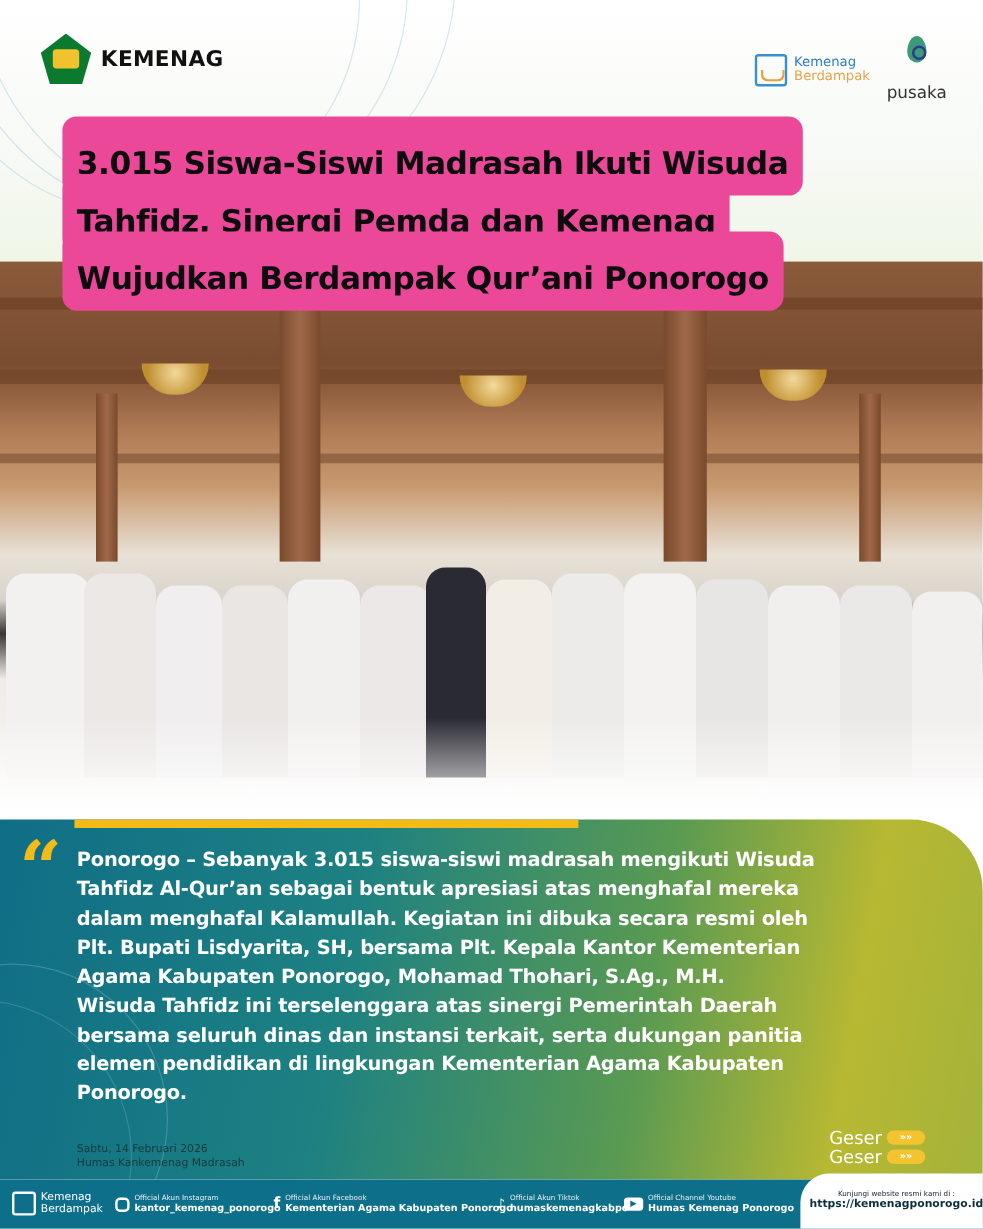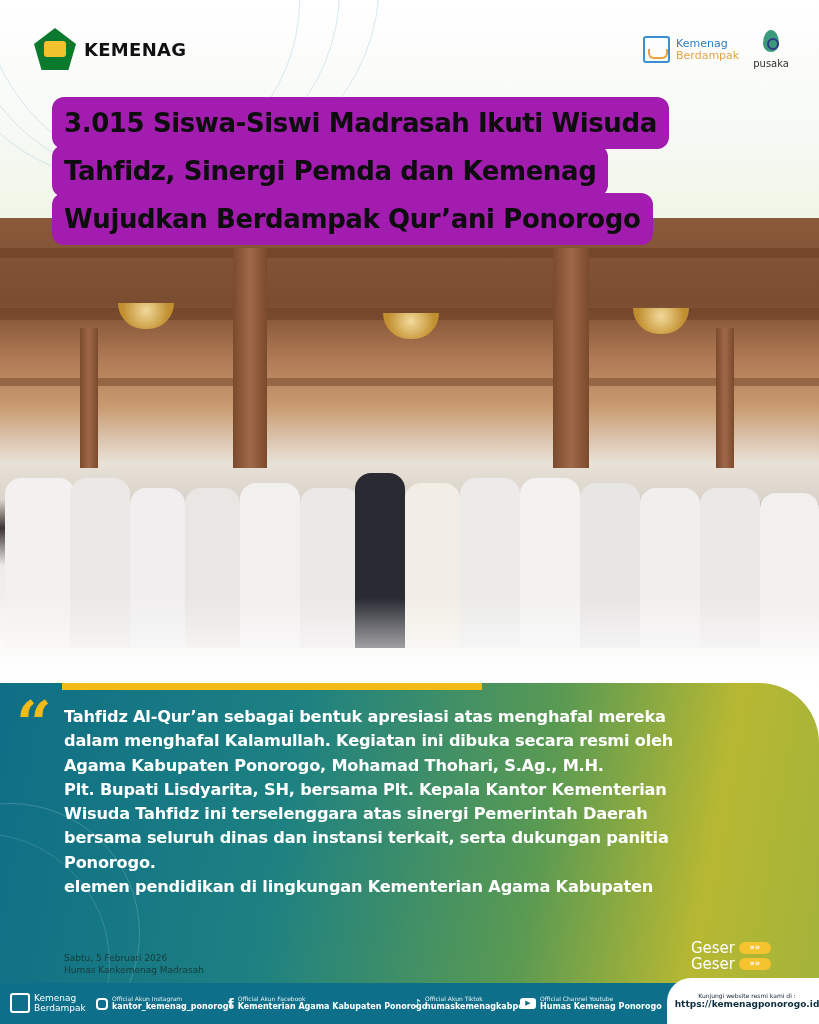--- a/index.html
+++ b/index.html
@@ -13,23 +13,23 @@
 .logo-text{font-family:"DejaVu Sans",sans-serif;font-weight:bold;font-size:18px;color:#111;letter-spacing:.3px}
 .rlogos{position:absolute;right:30px;top:30px;display:flex;align-items:center;gap:14px}
 .kb{display:flex;align-items:center;gap:6px}
 .kb-icon{width:27px;height:27px;border:2px solid #3a8fd0;border-radius:3px;position:relative}
 .kb-icon:after{content:"";position:absolute;left:3px;bottom:2px;width:16px;height:8px;border:2px solid #e6a23c;border-top:none;border-radius:0 0 6px 6px}
 .kb-t1{font-size:11px;color:#2f7cc0;line-height:12px}
 .kb-t2{font-size:11px;color:#e3a34a;line-height:12px}
 .pusaka{display:flex;flex-direction:column;align-items:center}
 .drop{width:16px;height:22px;background:#3c9a7a;border-radius:50% 50% 50% 50%/60% 60% 40% 40%;position:relative}
 .drop:after{content:"";position:absolute;left:4px;top:8px;width:8px;height:8px;border-radius:50%;border:2px solid #2d3a8a}
-.pusaka-t{font-size:10px;color:#333;margin-top:6px}
+.pusaka-t{font-size:14px;color:#333;margin-top:18px}
 .title-box{position:absolute;left:52px;top:97px;border-radius:12px}
-.tline{display:inline-block;background:#a21caf;padding:2px 12px 2px 12px;font-family:"DejaVu Sans",sans-serif;font-weight:bold;font-size:26px;color:#0d0d0d;line-height:48px;border-radius:12px;white-space:nowrap;letter-spacing:-.4px}
+.tline{display:inline-block;background:#ec4899;padding:16px 12px 2px 12px;font-family:"DejaVu Sans",sans-serif;font-weight:bold;font-size:26px;color:#0d0d0d;line-height:48px;border-radius:12px;white-space:nowrap;letter-spacing:-.4px}
 .tl1{position:absolute;left:0;top:0}
 .tl2{position:absolute;left:0;top:48px}
 .tl3{position:absolute;left:0;top:96px}
 .photo{position:absolute;left:0;top:218px;width:819px;height:470px;overflow:hidden;background:linear-gradient(180deg,#8a5a3a 0%,#7a4d30 18%,#b07a55 30%,#c89a70 40%,#e8e1d6 52%,#d9d3cb 60%,#3b3533 66%,#efece8 74%,#f5f3f0 90%,#ffffff 100%)}
 .beam{position:absolute;background:#6d4126}
 .pillar{position:absolute;background:linear-gradient(90deg,#7a4a2c,#a0684a,#7a4a2c)}
 .chand{position:absolute;width:56px;height:26px;border-radius:0 0 28px 28px;background:radial-gradient(circle at 50% 30%,#ffe9a8,#c8962f 70%);opacity:.9}
 .crowd{position:absolute;left:0;top:230px;width:819px;height:240px}
 .person{position:absolute;bottom:40px;border-radius:16px 16px 0 0}
 .fade{position:absolute;left:0;bottom:0;width:819px;height:90px;background:linear-gradient(180deg,rgba(255,255,255,0),#ffffff)}
@@ -122,32 +122,33 @@
 </div>
 
 <div class="card">
   <div class="card-lines"></div>
   <div class="card-lines2"></div>
 </div>
 <div class="yellow-bar"></div>
 <div class="quote">“</div>
 
 <div class="body-text">
+  <div>Ponorogo – Sebanyak 3.015 siswa-siswi madrasah mengikuti Wisuda</div>
   <div>Tahfidz Al-Qur’an sebagai bentuk apresiasi atas menghafal mereka</div>
   <div>dalam menghafal Kalamullah. Kegiatan ini dibuka secara resmi oleh</div>
+  <div>Plt. Bupati Lisdyarita, SH, bersama Plt. Kepala Kantor Kementerian</div>
   <div>Agama Kabupaten Ponorogo, Mohamad Thohari, S.Ag., M.H.</div>
-  <div>Plt. Bupati Lisdyarita, SH, bersama Plt. Kepala Kantor Kementerian</div>
   <div>Wisuda Tahfidz ini terselenggara atas sinergi Pemerintah Daerah</div>
   <div>bersama seluruh dinas dan instansi terkait, serta dukungan panitia</div>
+  <div>elemen pendidikan di lingkungan Kementerian Agama Kabupaten</div>
   <div>Ponorogo.</div>
-  <div>elemen pendidikan di lingkungan Kementerian Agama Kabupaten</div>
 </div>
 
 <div class="meta">
-  <div>Sabtu, 5 Februari 2026</div>
+  <div>Sabtu, 14 Februari 2026</div>
   <div>Humas Kankemenag Madrasah</div>
 </div>
 
 <div class="geser">
   <div class="geser-row">
       <span>Geser</span>
       <span class="pill">»»</span>
     </div>
   <div class="geser-row">
       <span>Geser</span>

